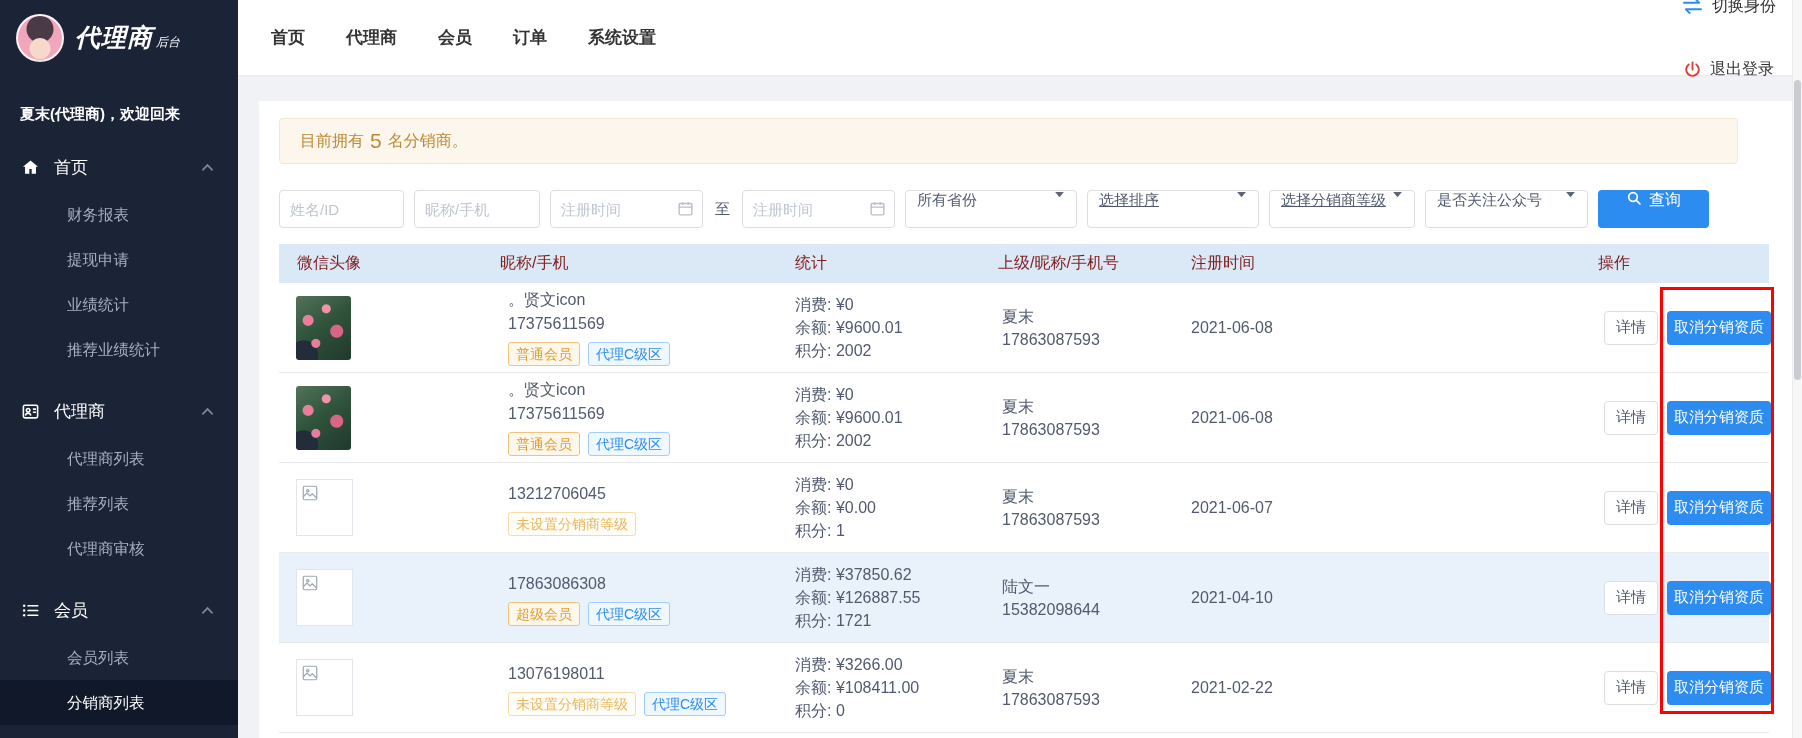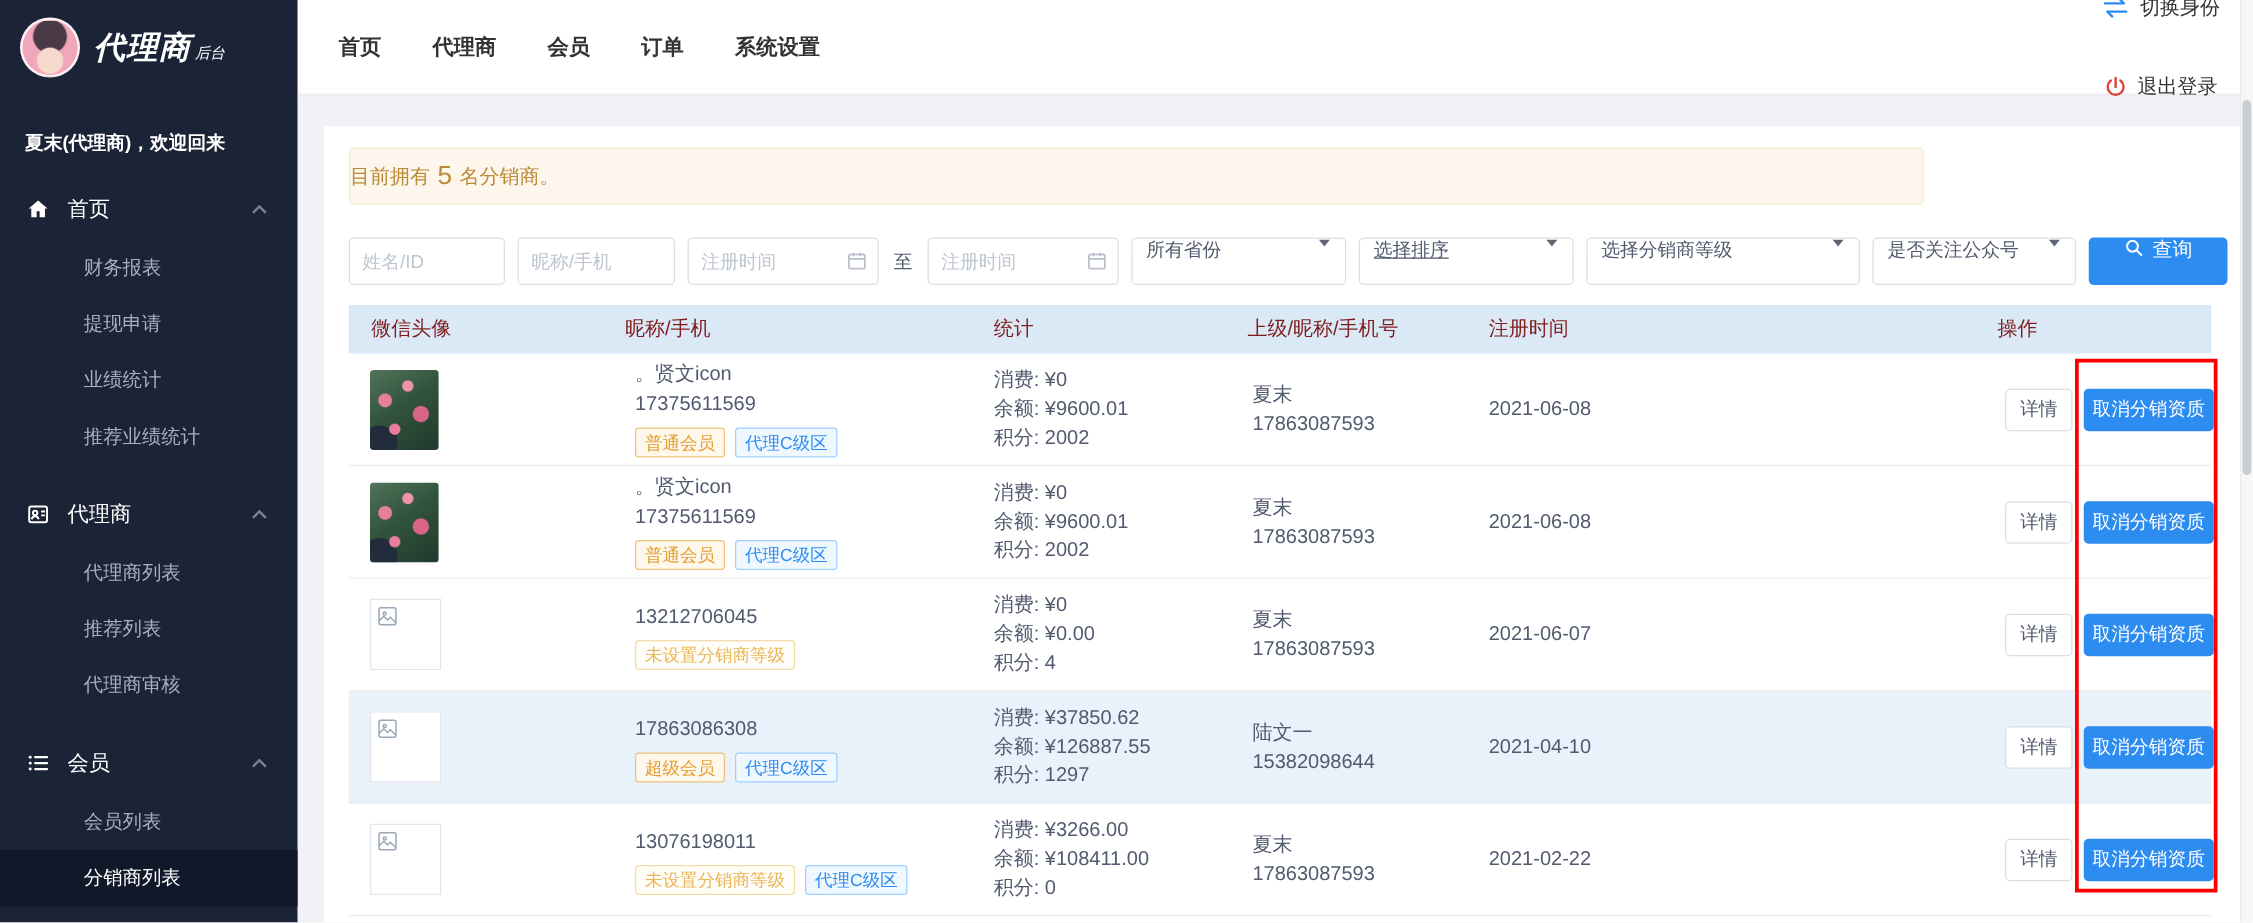--- a/index.html
+++ b/index.html
@@ -34,33 +34,33 @@
   .topnav { position:absolute; left:238px; right:0; top:0; height:75px; background:#fff; display:flex; align-items:center; box-shadow:0 1px 2px rgba(0,0,0,.04); z-index:4; }
   .nav-items { display:flex; gap:41px; padding-left:33px; }
   .nav-item { font-size:17px; font-weight:700; color:#333; cursor:pointer; white-space:nowrap; }
   .nav-actions { margin-left:auto; display:flex; gap:42px; align-items:center; padding-right:26px;flex-direction:column; }
   .nav-action { display:flex; align-items:center; gap:8px; font-size:16px; color:#333; cursor:pointer; white-space:nowrap; }
 
   
   .main { position:absolute; left:238px; top:75px; right:0; bottom:0; background:#f0f2f5; }
   .card { position:absolute; left:21px; top:26px; right:10px; bottom:0; background:#fff; padding:17px 0 0 20px; overflow:hidden; }
 
-  .notice { width:1260px; height:46px; background:#fdf6ec; border:1px solid #f6e8cb; border-radius:4px; display:flex; align-items:center; padding-left:0; color:#bb8a35; font-size:16px; }
+  .notice { width:1459px; height:46px; background:#fdf6ec; border:1px solid #f6e8cb; border-radius:4px; display:flex; align-items:center; padding-left:20px; color:#bb8a35; font-size:16px; }
   .notice-num { font-size:21px; margin:0 6px; }
 
   .filters { margin-top:26px; display:flex; align-items:center; gap:10px; }
   .f-input { height:38px; border:1px solid #dcdee2; border-radius:4px; padding:0 10px; font-size:15px; color:#515a6e; outline:none; background:#fff; font-family:inherit; }
   .f-input::placeholder { color:#bfc6d0; }
   .w-name { width:125px; } .w-nick { width:126px; }
   .f-date { position:relative; width:153px; }
   .f-date .f-input { width:100%; padding-right:32px; }
   .f-date .cal { position:absolute; right:9px; top:10px; pointer-events:auto; display:flex; }
   .to { color:#515a6e; font-size:15px; padding:0 2px; }
   .f-select { height:38px; border:1px solid #dcdee2; border-radius:4px; background:#fff; display:flex; justify-content:space-between; padding:0 11px; font-size:15px; color:#515a6e; cursor:pointer; }
-  .sel-1 { width:172px; } .sel-2 { width:172px;text-decoration:underline; } .sel-3 { width:219px; } .sel-4 { width:163px; }
+  .sel-1 { width:172px; } .sel-2 { width:172px;text-decoration:underline; } .sel-3 { width:146px;text-decoration:underline; } .sel-4 { width:163px; }
   .search-btn { height:38px; background:#2d8cf0; color:#fff; border:none; border-radius:4px; display:flex; align-items:flex-start; gap:7px; padding:0 28px; font-size:16px; cursor:pointer; font-family:inherit; }
 
   
   .table { position:relative; margin-top:16px; width:1490px; font-size:16px; color:#515a6e; }
   .thead, .trow { display:grid; grid-template-columns:221px 295px 203px 193px 407px 1fr; }
   .thead { background:#dbe8f6; height:39px; align-items:center; color:#7f1d1d; }
   .th:first-child { padding-left:18px; }
   .trow { min-height:90px; align-items:center; border-bottom:1px solid #e8eaec; background:#fff; }
   .trow.hl { background:#e9f1fb; }
   .td-avatar { padding-left:17px; }
@@ -345,21 +345,21 @@
         </div>
         <div class="td td-nick">
           <div class="phone">13212706045</div>
           <div class="badges">
             <span class="badge badge-tan">未设置分销商等级</span>
           </div>
         </div>
         <div class="td td-stats">
           <div>消费: ¥0</div>
           <div>余额: ¥0.00</div>
-          <div>积分: 4</div>
+          <div>积分: 1</div>
         </div>
         <div class="td td-parent">
           <div>夏末</div>
           <div>17863087593</div>
         </div>
         <div class="td">2021-06-07</div>
         <div class="td td-ops">
           <button class="btn-detail">详情</button>
           <button class="btn-cancel">取消分销资质</button>
         </div>
@@ -378,21 +378,21 @@
         <div class="td td-nick">
           <div class="phone">17863086308</div>
           <div class="badges">
             <span class="badge badge-gold">超级会员</span>
             <span class="badge badge-blue">代理C级区</span>
           </div>
         </div>
         <div class="td td-stats">
           <div>消费: ¥37850.62</div>
           <div>余额: ¥126887.55</div>
-          <div>积分: 1297</div>
+          <div>积分: 1721</div>
         </div>
         <div class="td td-parent">
           <div>陆文一</div>
           <div>15382098644</div>
         </div>
         <div class="td">2021-04-10</div>
         <div class="td td-ops">
           <button class="btn-detail">详情</button>
           <button class="btn-cancel">取消分销资质</button>
         </div>

